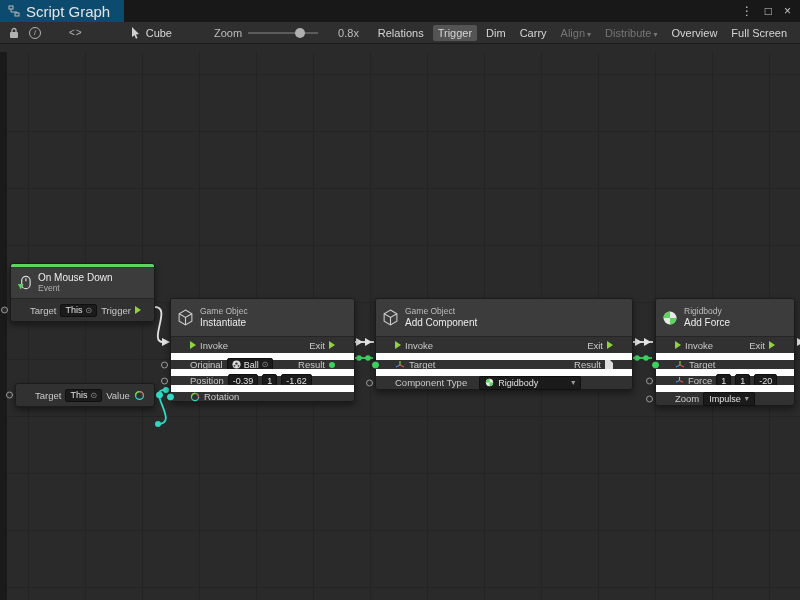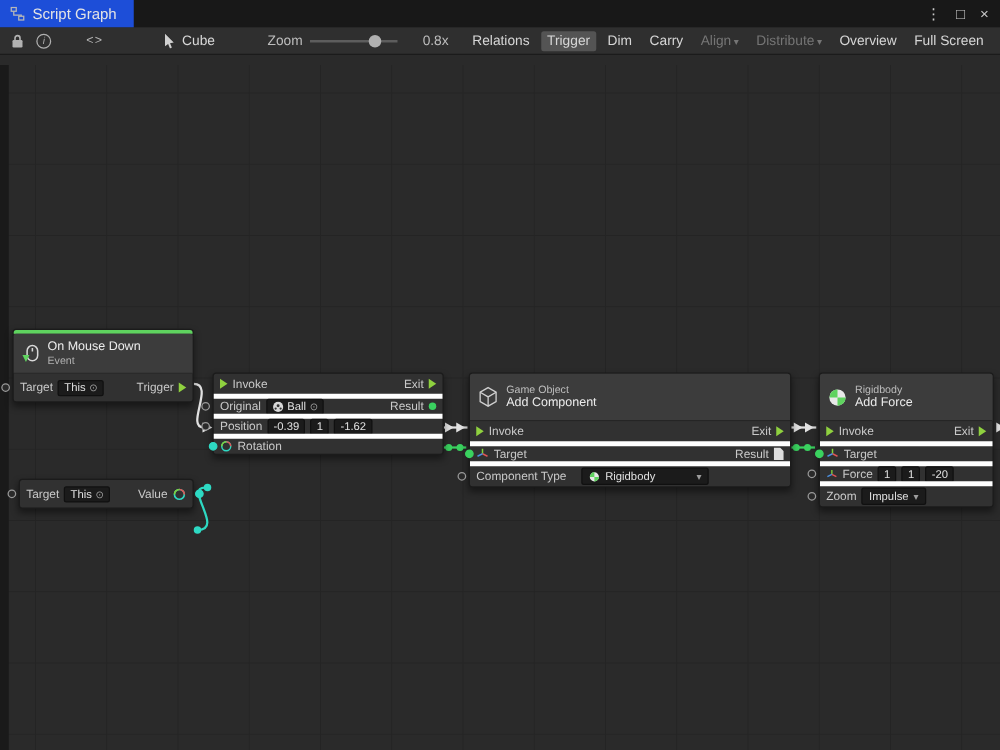--- a/index.html
+++ b/index.html
@@ -3,22 +3,22 @@
 <meta charset="utf-8">
 <style>
   * { box-sizing: border-box; margin: 0; padding: 0; }
   html,body { width: 800px; height: 600px; overflow: hidden; }
   body { font-family: "Liberation Sans", sans-serif; background:#2a2a2a; }
   #app { position: relative; width: 800px; height: 600px; background:#2a2a2a; }
 
   
   .tabbar { position:absolute; top:0; left:0; right:0; height:22px; background:#181818;
             display:flex; align-items:stretch; }
-  .tab { display:flex; align-items:center; gap:6px; background:#1d4ed8; padding:0 14px 0 8px;
-         font-size:12px; color:#e4e4e4; }
+  .tab { display:flex; align-items:center; gap:6px; background:#0c4a6e; padding:0 14px 0 8px;
+         font-size:15px; color:#e4e4e4; }
   .win-controls { margin-left:auto; display:flex; align-items:center; gap:12px;
                   padding-right:9px; color:#c8c8c8; font-size:12px; }
   .win-controls span { cursor:default; line-height:1; }
 
   
   .toolbar { position:absolute; top:22px; left:0; right:0; height:22px; background:#2f2f2f;
              border-bottom:1px solid #1b1b1b; display:flex; align-items:center;
              padding:0 6px; font-size:11px; color:#d2d2d2; }
   .tb-icon { display:inline-flex; align-items:center; justify-content:center; height:16px; }
   .info-circle { width:12px; height:12px; border:1px solid #b0b0b0; border-radius:50%;
@@ -55,22 +55,22 @@
   .nhead { background:#3c3c3c; display:flex; align-items:center; gap:6px;
            padding:5px 8px 5px 6px; border-bottom:1px solid #252525; border-radius:2px 2px 0 0; }
   .ntt { display:flex; flex-direction:column; line-height:1.15; }
   .ncat { font-size:8.5px; color:#bdbdbd; }
   .ntitle { font-size:10px; color:#ececec; }
   .ntitle-big { font-size:10px; color:#ececec; }
   .nsub { font-size:8.5px; color:#b0b0b0; }
   .nicon { flex:none; display:inline-flex; }
 
   .nrow { position:relative; display:flex; align-items:center; gap:4px;
-          height:16px; padding:0 5px; font-size:9.5px; }
-  .nrow + .nrow { border-top:4px solid #ffffff; }
+          height:16px; padding:0 19px; font-size:9.5px; }
+  .nrow + .nrow { border-top:7px solid #ffffff; }
   .nrow.tall { height:22px; }
   .lbl { color:#c9c9c9; white-space:nowrap; }
   .r { margin-left:auto; }
 
   .fport { width:0; height:0; border-top:4px solid transparent; border-bottom:4px solid transparent;
            border-left:6px solid #8FD13F; flex:none; }
   .pin { position:absolute; left:-10px; top:50%; transform:translateY(-50%); width:7px; height:7px;
          border:1px solid #9a9a9a; border-radius:50%; background:#2a2a2a; }
   .pin.on-edge { left:-4px; }
   .pin.right { left:auto; right:-9px; }
@@ -223,20 +223,32 @@
             <circle cx="6" cy="6" r="4.3" stroke="#2ED9C3"></circle>
             <path d="M6 1.7 A4.3 4.3 0 0 1 10.3 6" stroke="#e05555"></path>
             <path d="M1.7 6 A4.3 4.3 0 0 1 6 1.7" stroke="#7FD13B"></path>
           </svg>
         </span>
         <span class="pin right teal"></span>
       </div>
     </div>
 
     <div class="node" style="left:170px;top:246px;width:185px">
+      <div class="nhead" style="padding-top:8px;padding-bottom:8px">
+        <span class="nicon">
+          <svg width="17" height="17" viewBox="0 0 16 16" fill="none" stroke="#cfcfcf">
+            <path d="M8 1 L14 4.5 V11.5 L8 15 L2 11.5 V4.5 Z"></path>
+            <path d="M2 4.5 L8 8 L14 4.5 M8 8 V15"></path>
+          </svg>
+        </span>
+        <span class="ntt">
+          <span class="ncat">Game Objec</span>
+          <span class="ntitle">Instantiate</span>
+        </span>
+      </div>
       <div class="nrow">
         <span class="fport"></span>
         <span class="lbl">Invoke</span>
         <span class="lbl r">Exit</span>
         <span class="fport"></span>
       </div>
       <div class="nrow">
         <span class="pin"></span>
         <span class="lbl">Original</span>
         <span class="chip">

